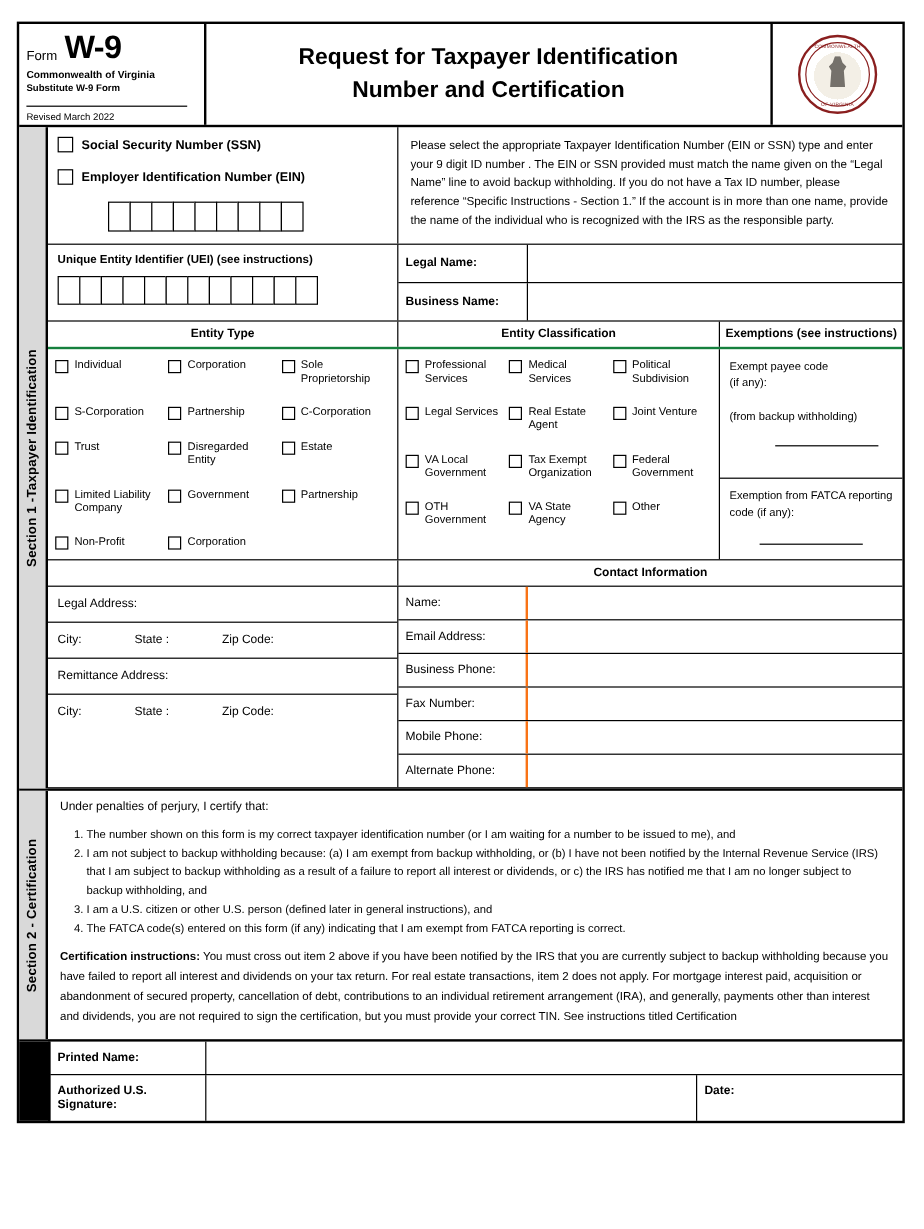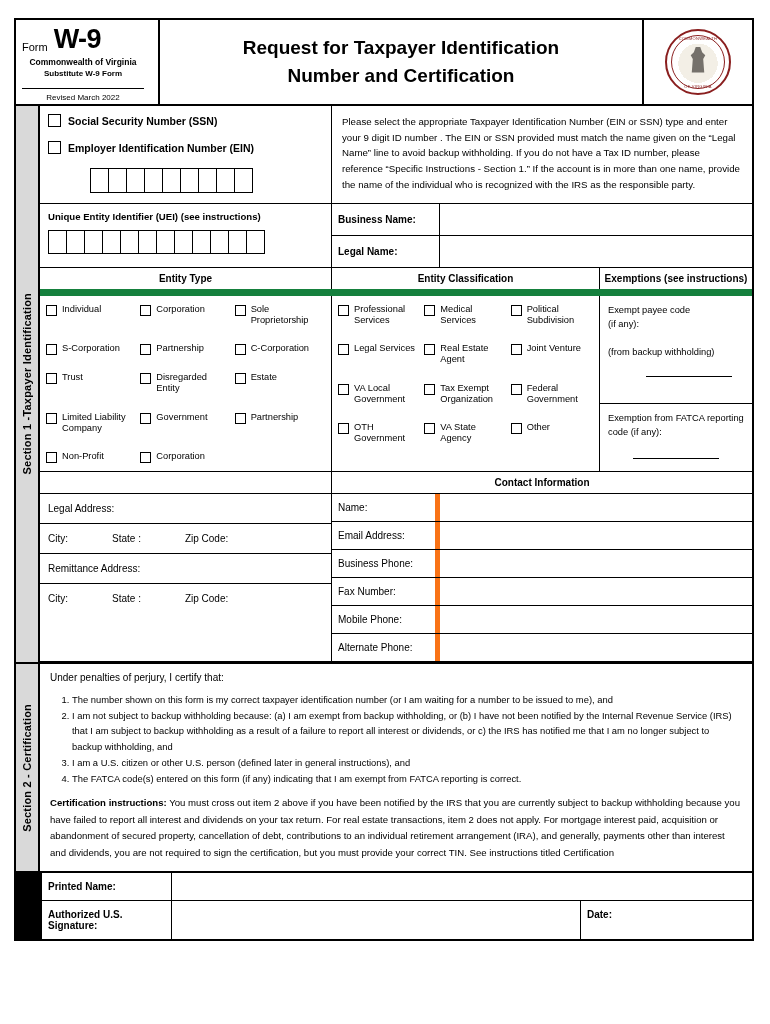--- a/index.html
+++ b/index.html
@@ -25,25 +25,24 @@
     width: 740px;
     box-sizing: border-box;
   }
 
   
   .hdr {
     display: flex;
     border-bottom: 2px solid #000;
   }
   .hdr-left {
-    width: 144px;
+    width: 156px;
     box-sizing: border-box;
     border-right: 2px solid #000;
     padding: 6px 14px 2px 6px;
-    text-align: center;
   }
   .hdr-formline {
     display: flex;
     align-items: flex-end;
     gap: 6px;
   }
   .hdr-form-word {
     font-size: 11px;
   }
   .hdr-w9 {
@@ -253,21 +252,21 @@
     font-size: 10px;
     font-weight: bold;
   }
   .name-val {
     flex: 1;
   }
 
   
   .ent-head {
     display: flex;
-    border-bottom: 7px solid #15803d;
+    border-bottom: 2px solid #15803d;
   }
   .ent-head > div {
     padding: 5px 4px;
     font-size: 10px;
     font-weight: bold;
     text-align: center;
     box-sizing: border-box;
   }
   .col-type { width: 292px; border-right: 1.5px solid #000; }
   .col-class { flex: 1; border-right: 1.5px solid #000; }
@@ -383,21 +382,21 @@
   }
   .contact-line {
     display: flex;
     border-bottom: 1px solid #000;
     flex: 1;
   }
   .contact-line:last-child { border-bottom: none; flex-direction: column; }
   .contact-lbl {
     width: 108px;
     box-sizing: border-box;
-    border-right: 5px solid #f97316;
+    border-right: 2px solid #f97316;
     padding: 8px 6px;
     font-size: 10px;
   }
   .contact-val { flex: 1; }
 
   
   .sec2-row {
     display: flex;
     border-top: 2px solid #000;
   }
@@ -536,25 +535,25 @@
               <span class="bx"></span>
               <span class="bx"></span>
               <span class="bx"></span>
               <span class="bx"></span>
               <span class="bx"></span>
               <span class="bx"></span>
             </div>
           </div>
           <div class="names-col">
             <div class="name-line">
+              <div class="name-lbl">Legal Name:</div>
+              <div class="name-val"></div>
+            </div>
+            <div class="name-line">
               <div class="name-lbl">Business Name:</div>
-              <div class="name-val"></div>
-            </div>
-            <div class="name-line">
-              <div class="name-lbl">Legal Name:</div>
               <div class="name-val"></div>
             </div>
           </div>
         </div>
 
         <div class="ent-head">
           <div class="col-type">Entity Type</div>
           <div class="col-class">Entity Classification</div>
           <div class="col-exempt">Exemptions (see instructions)</div>
         </div>

